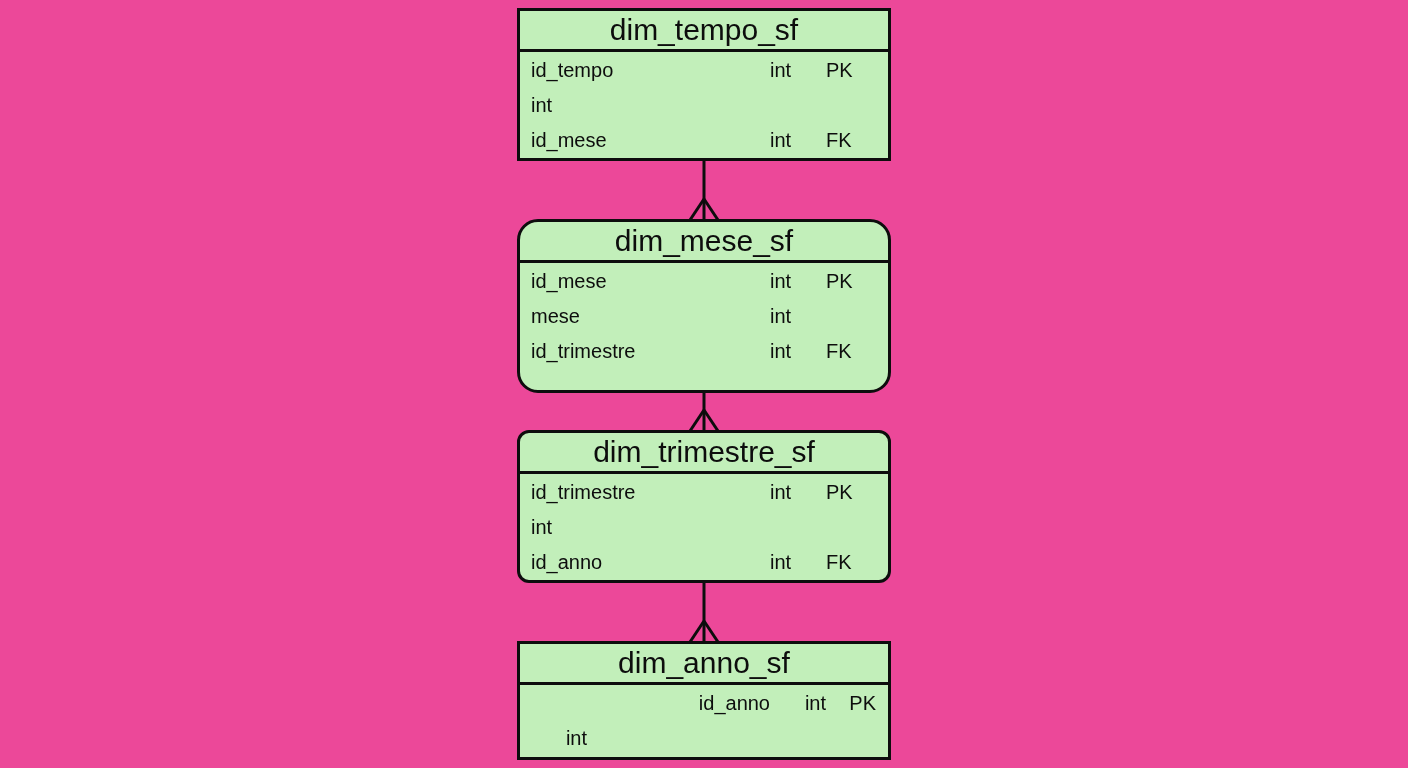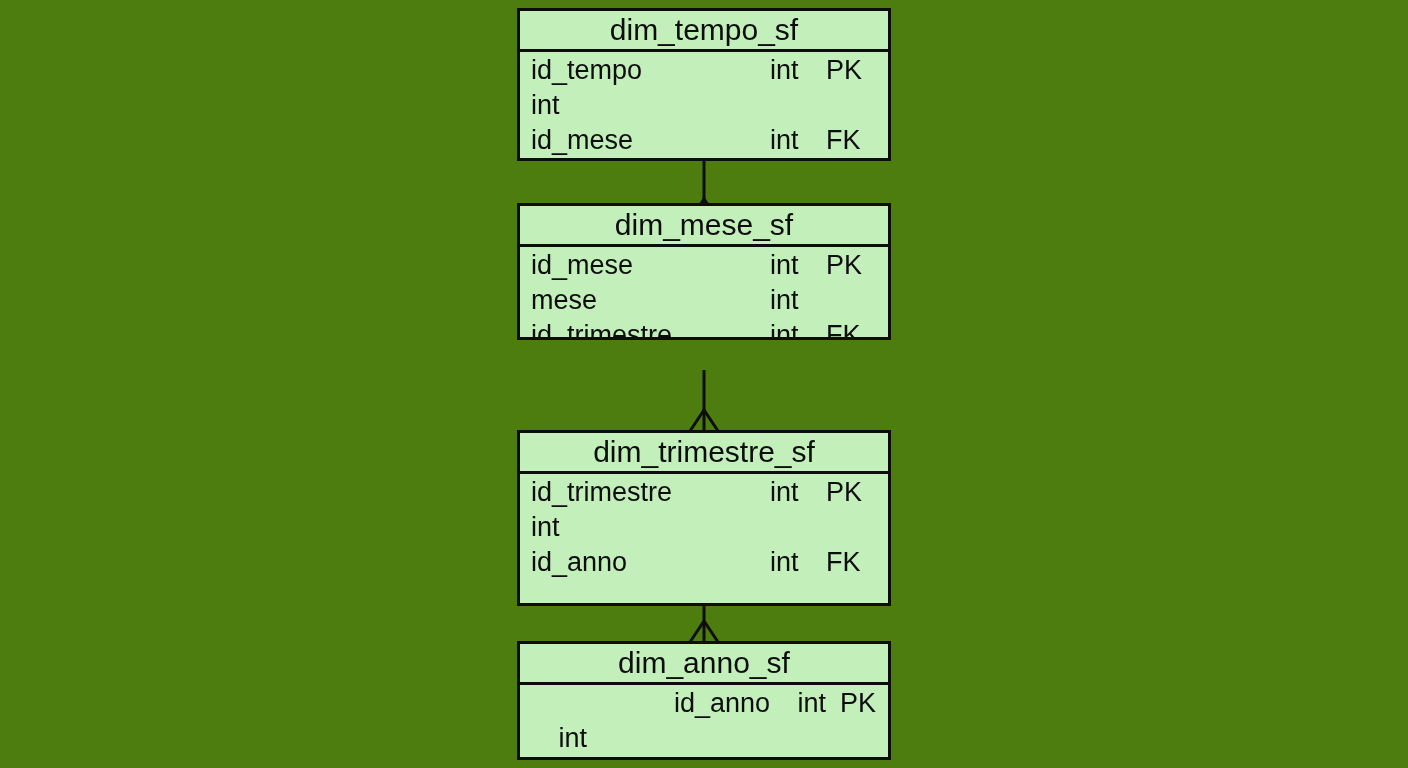--- a/index.html
+++ b/index.html
@@ -3,21 +3,21 @@
 <meta charset="utf-8">
 <style>
   html, body {
     margin: 0;
     padding: 0;
   }
   .canvas {
     position: relative;
     width: 1408px;
     height: 768px;
-    background: #4d7c0f;
+    background: #ec4899;
     overflow: hidden;
     font-family: "Liberation Sans", "DejaVu Sans", sans-serif;
     color: #0d0d0d;
   }
   .connector-layer {
     position: absolute;
     left: 0;
     top: 0;
     width: 1408px;
     height: 768px;
@@ -42,21 +42,21 @@
     line-height: 38px;
     white-space: nowrap;
   }
   .entity-body {
     padding: 1px 12px 0 11px;
   }
   .attr-row {
     display: flex;
     height: 35px;
     align-items: center;
-    font-size: 27px;
+    font-size: 20px;
     white-space: nowrap;
   }
   .attr-name { flex: 1; }
   .attr-type { width: 56px; }
   .attr-key  { width: 50px; }
 </style>
 </head>
 <body>
 
 <div class="canvas">
@@ -92,42 +92,42 @@
         <span class="attr-key"></span>
       </div>
       <div class="attr-row">
         <span class="attr-name">id_mese</span>
         <span class="attr-type">int</span>
         <span class="attr-key">FK</span>
       </div>
     </div>
   </div>
 
-  <div class="entity" style="top:203px; height:137px;">
+  <div class="entity" style="top:219px; height:174px;border-radius:21px;">
     <div class="entity-title">dim_mese_sf</div>
     <div class="entity-body">
       <div class="attr-row">
         <span class="attr-name">id_mese</span>
         <span class="attr-type">int</span>
         <span class="attr-key">PK</span>
       </div>
       <div class="attr-row">
         <span class="attr-name">mese</span>
         <span class="attr-type">int</span>
         <span class="attr-key"></span>
       </div>
       <div class="attr-row">
         <span class="attr-name">id_trimestre</span>
         <span class="attr-type">int</span>
         <span class="attr-key">FK</span>
       </div>
     </div>
   </div>
 
-  <div class="entity" style="top:430px; height:176px;">
+  <div class="entity" style="top:430px; height:153px;border-radius:12px;">
     <div class="entity-title">dim_trimestre_sf</div>
     <div class="entity-body">
       <div class="attr-row">
         <span class="attr-name">id_trimestre</span>
         <span class="attr-type">int</span>
         <span class="attr-key">PK</span>
       </div>
       <div class="attr-row">
         <span class="attr-type">int</span>
         <span class="attr-key"></span>

